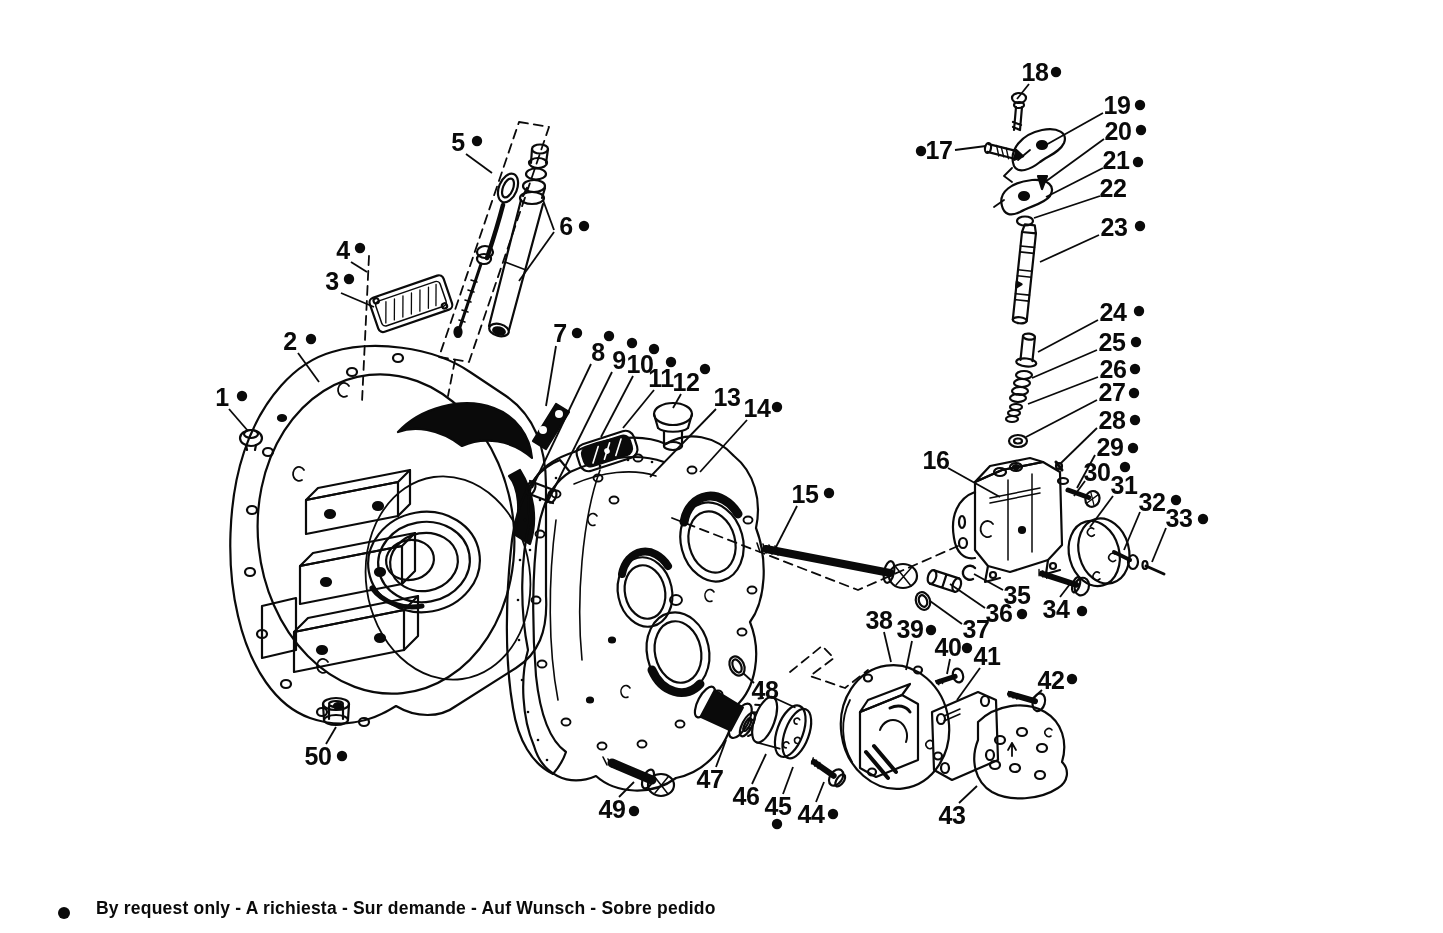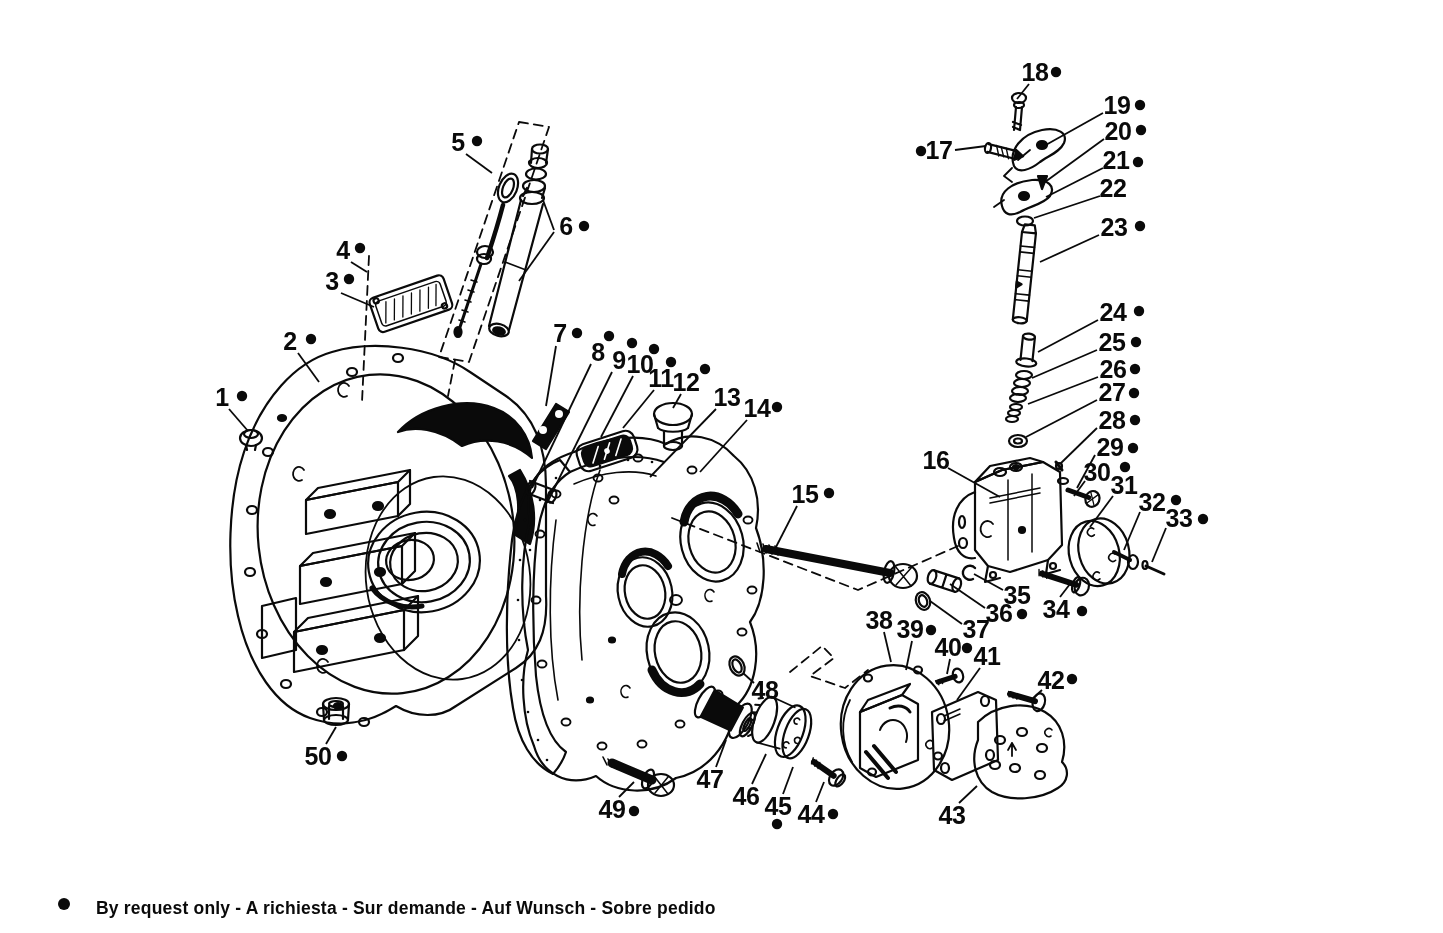--- a/index.html
+++ b/index.html
@@ -3,21 +3,21 @@
 <meta charset="utf-8">
 <style>
   html,body{margin:0;padding:0;background:#e8e8e8;}
   .page{position:relative;width:1443px;height:933px;background:#ffffff;overflow:hidden;
         font-family:"Liberation Sans",sans-serif;}
   svg{position:absolute;left:0;top:0;}
   .pn{font-family:"Liberation Sans",sans-serif;font-weight:700;font-size:25px;fill:#0a0a0a;
       text-anchor:middle;dominant-baseline:central;letter-spacing:-0.5px;}
   .leader{stroke:#0a0a0a;stroke-width:1.8;fill:none;}
   .bullet{fill:#0a0a0a;stroke:none;}
-  .footnote{position:absolute;left:58px;top:898px;display:flex;align-items:flex-start;
+  .footnote{position:absolute;left:58px;top:898px;display:flex;align-items:flex-end;
             color:#0a0a0a;font-weight:700;font-size:17.5px;letter-spacing:0.2px;white-space:nowrap;}
   .footnote .dot{width:12px;height:12px;border-radius:50%;background:#0a0a0a;margin-right:26px;flex:0 0 auto;}
 </style>
 </head>
 <body>
 
 <div class="page">
 
 <svg width="1443" height="933" viewBox="0 0 1443 933">
 

